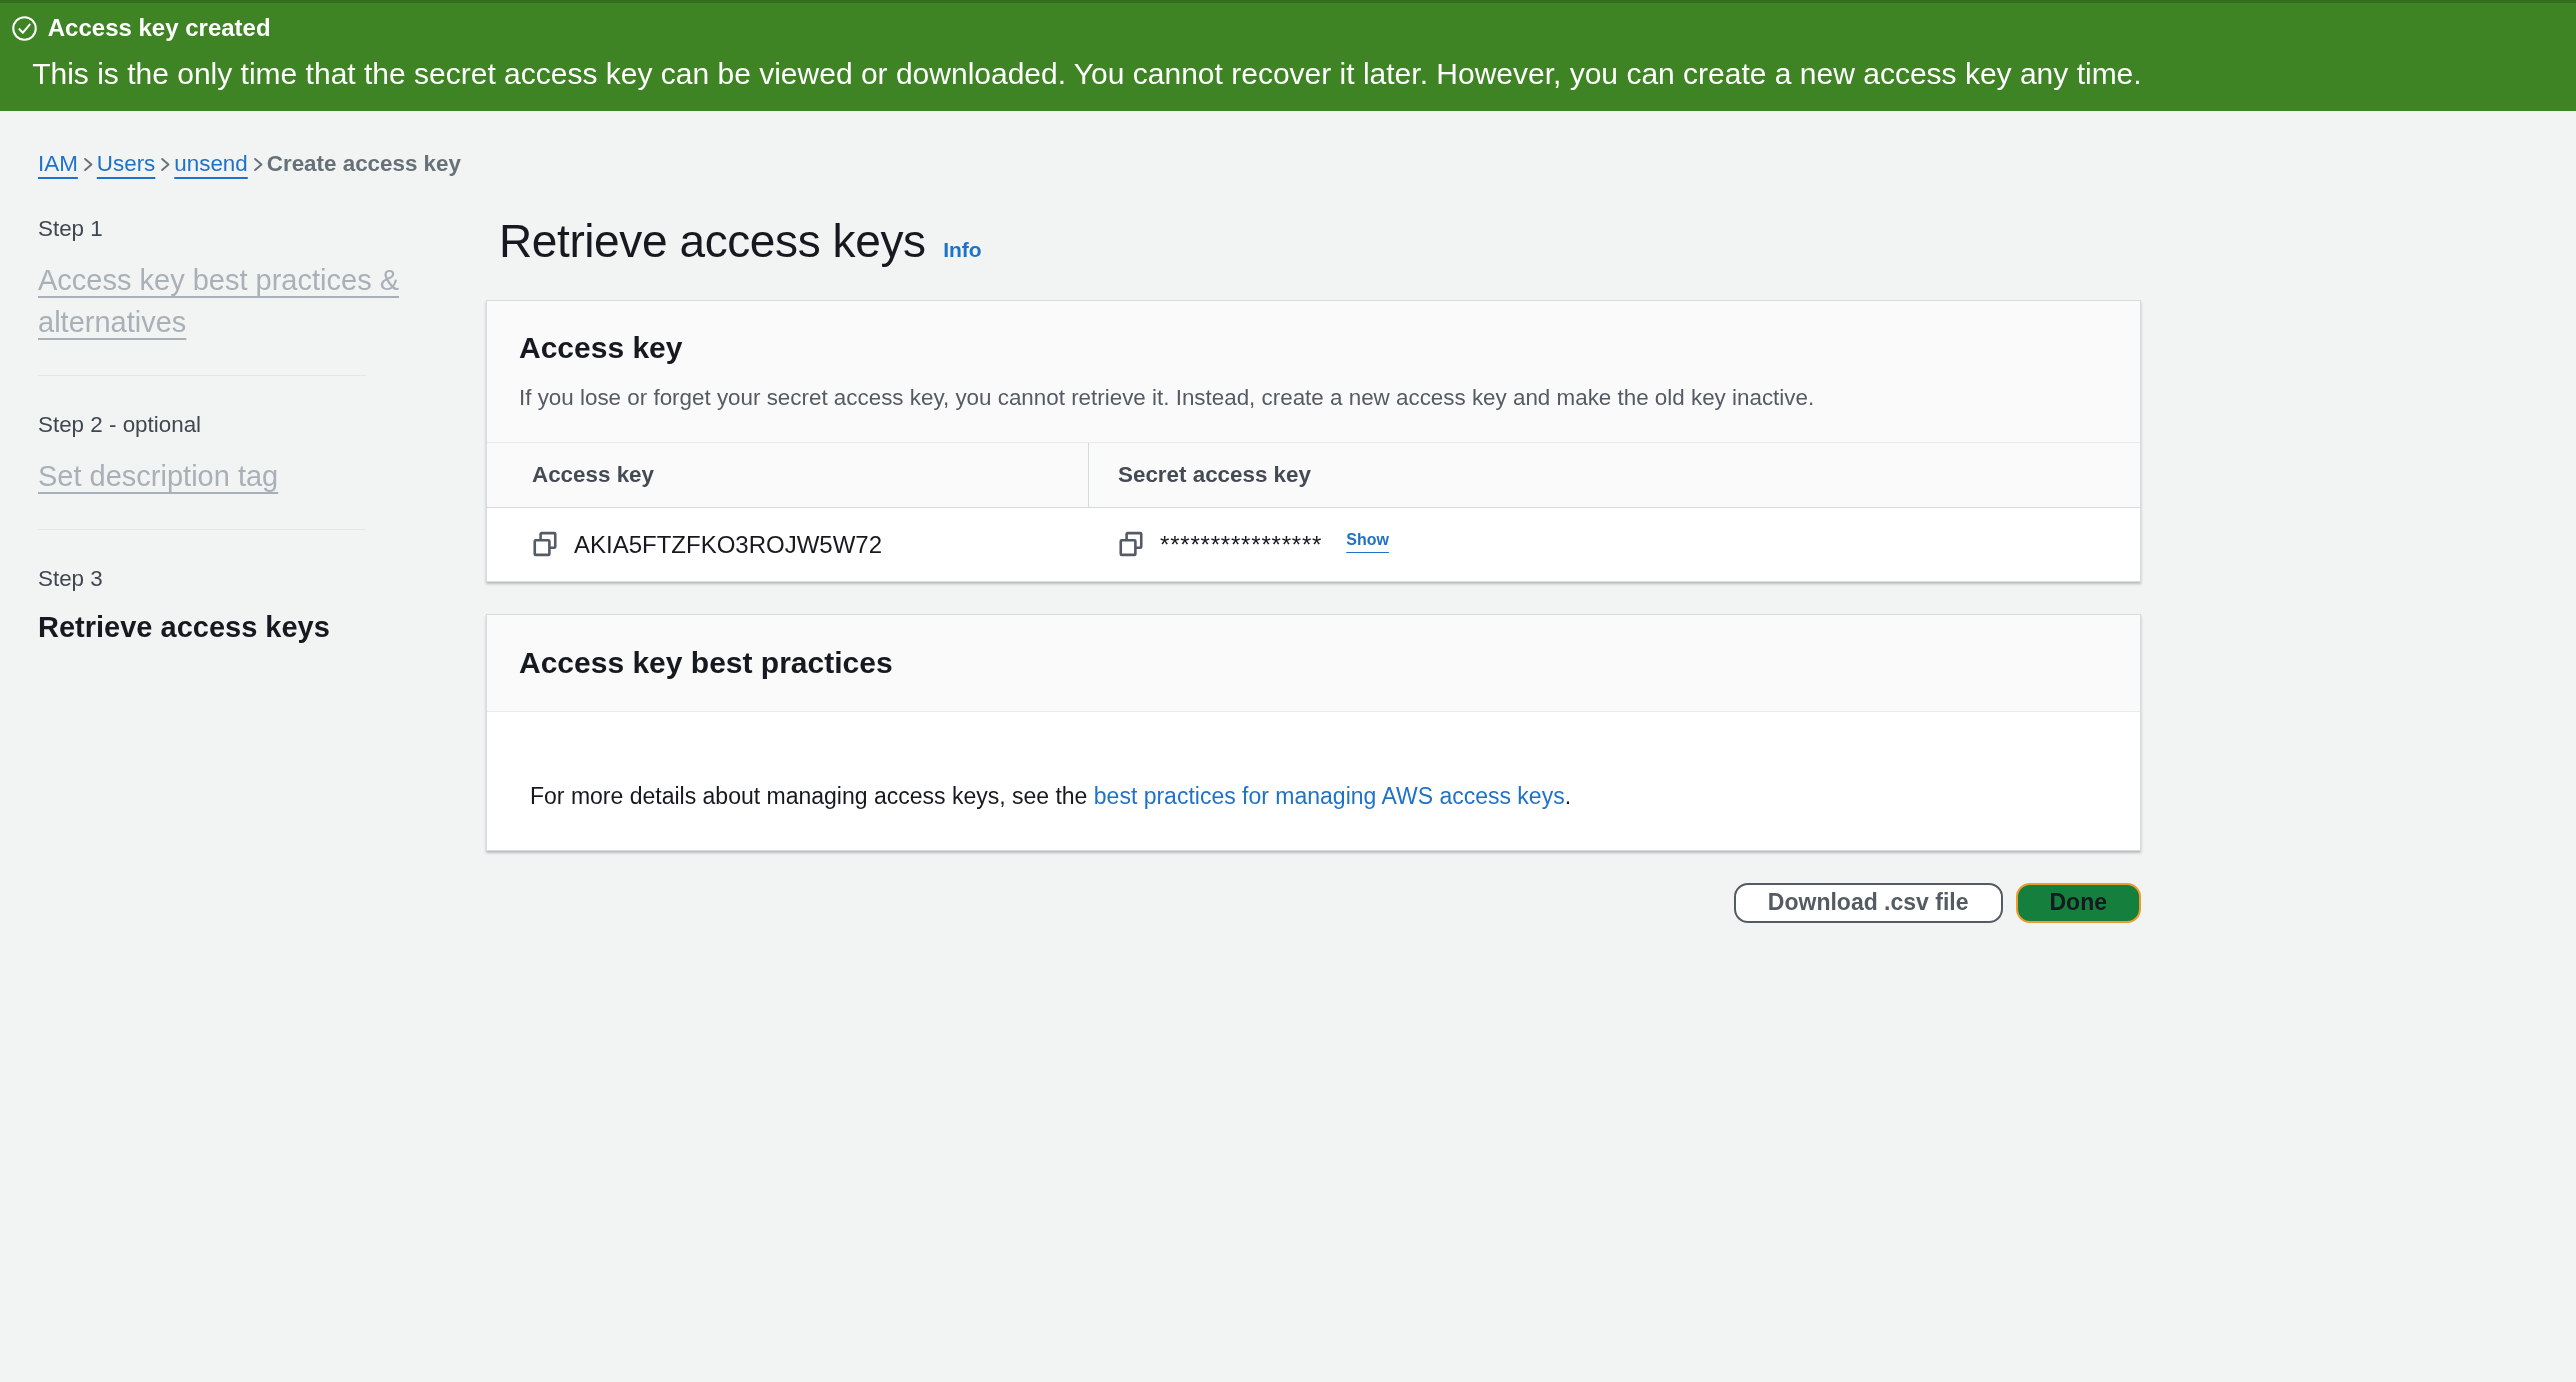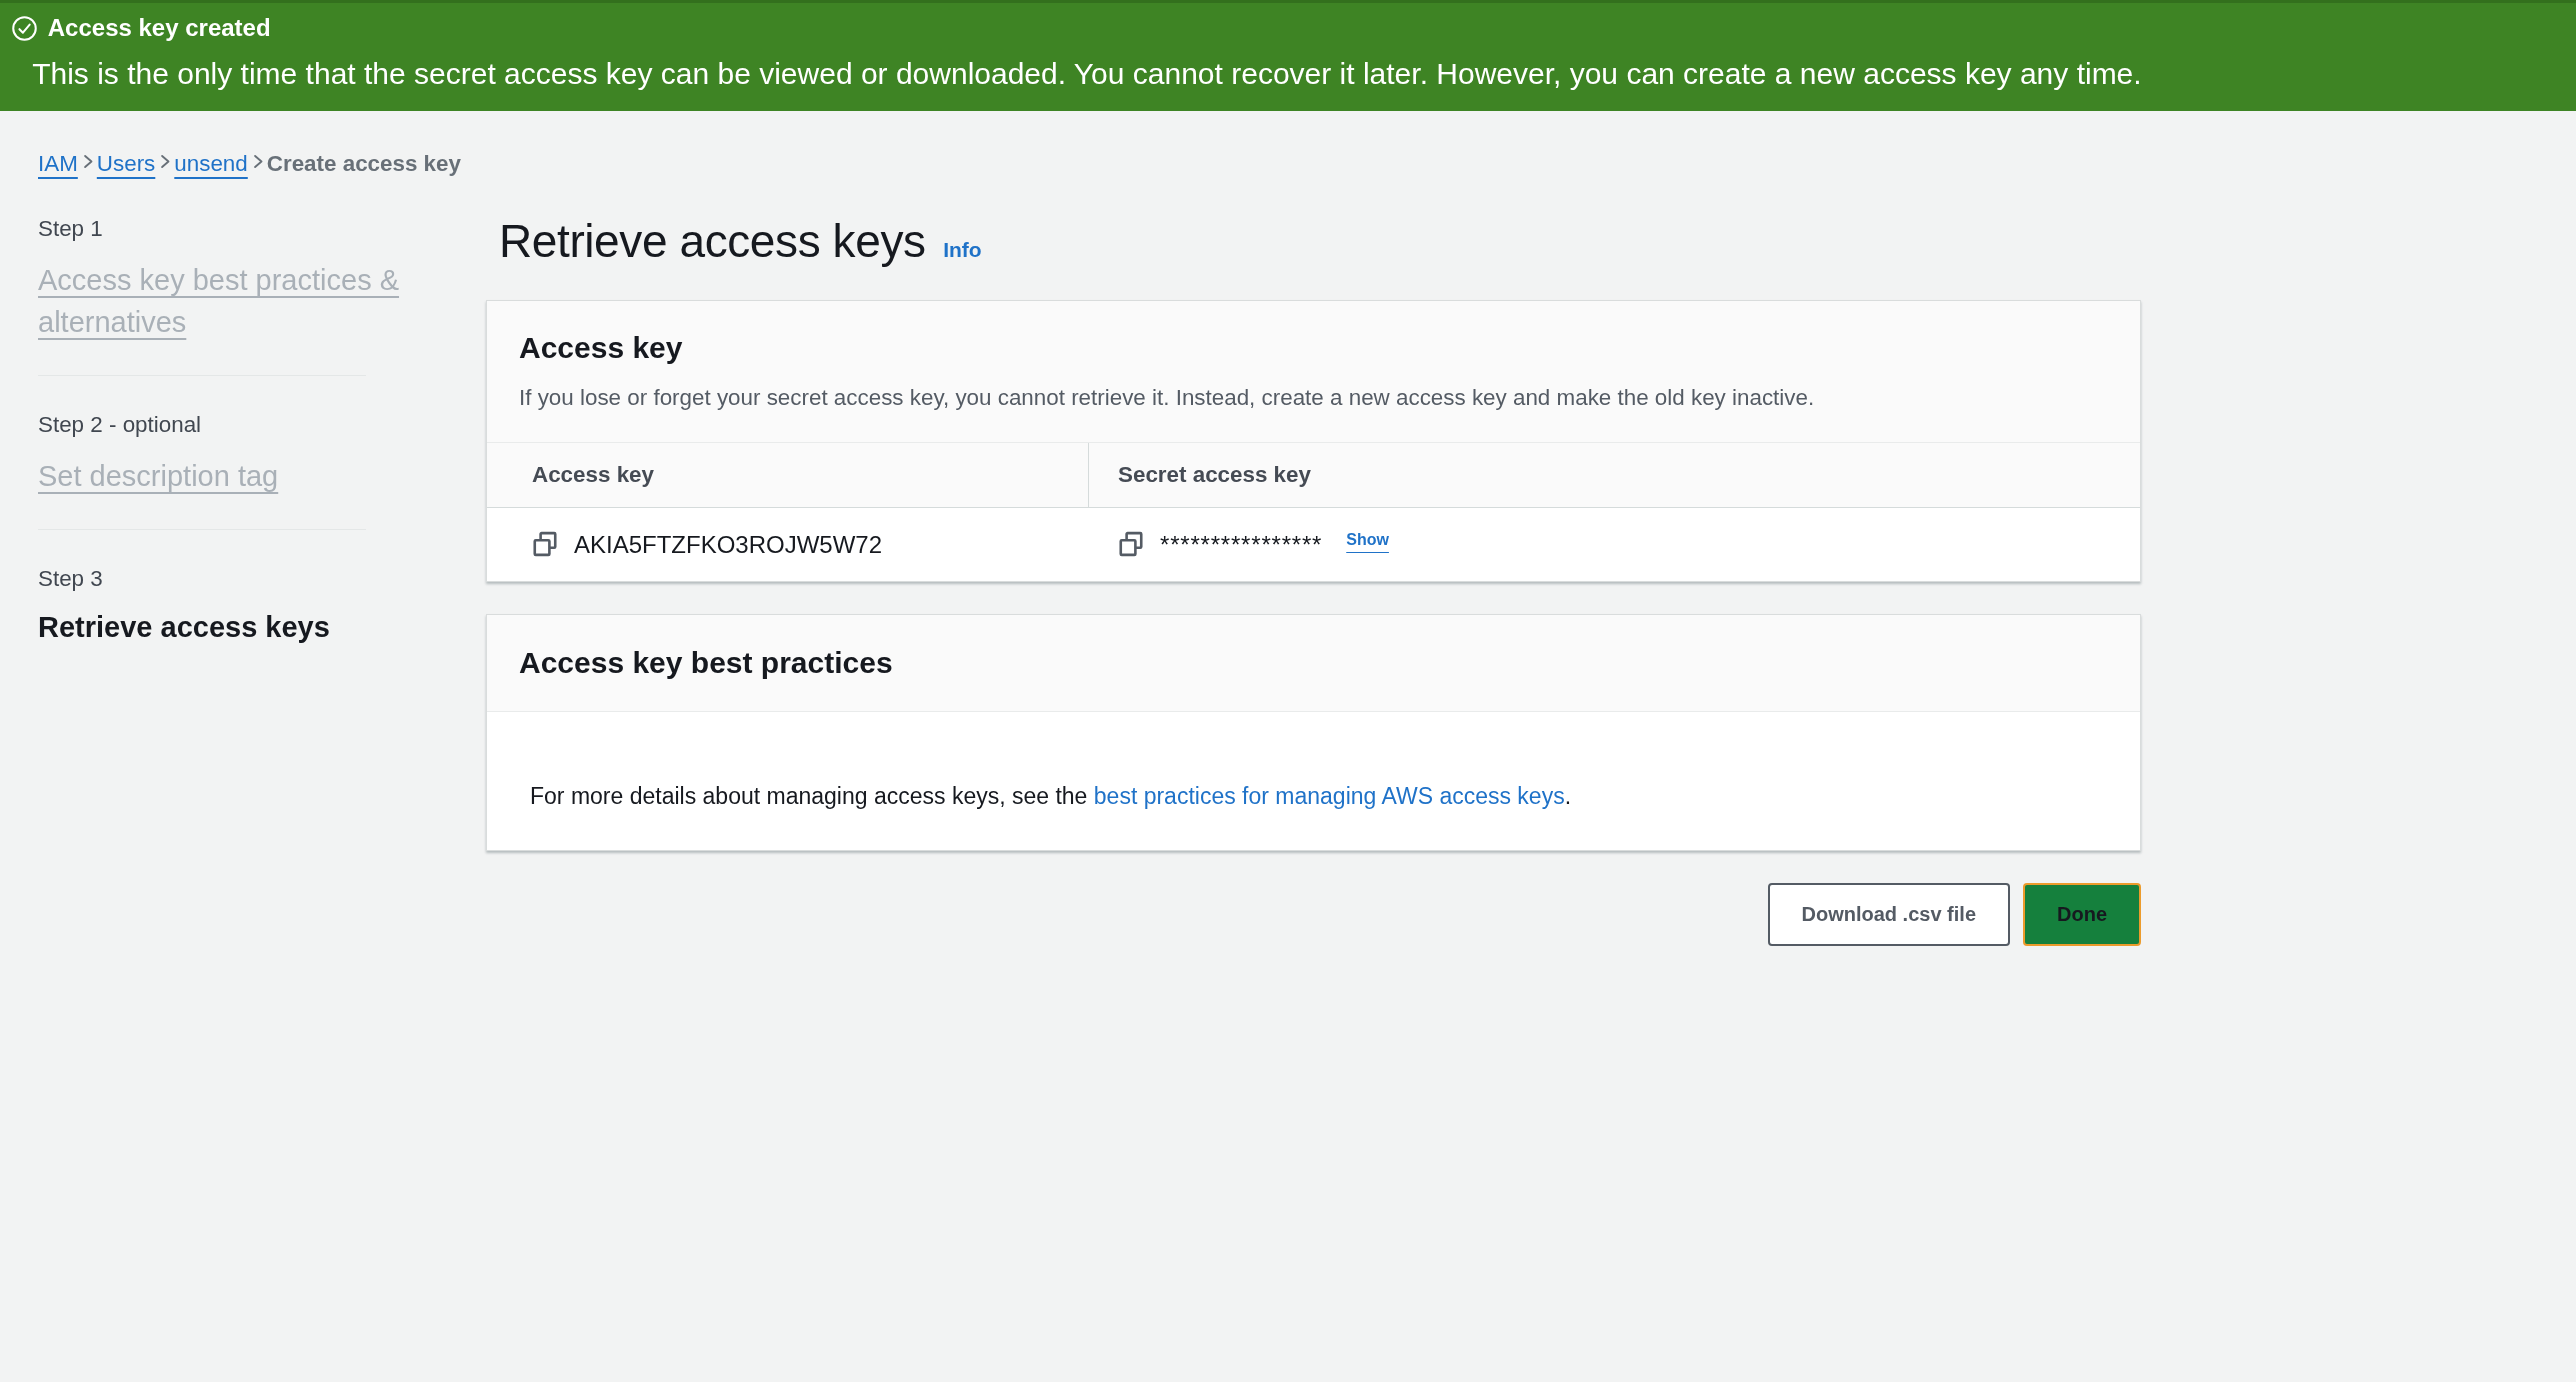--- a/index.html
+++ b/index.html
@@ -18,21 +18,21 @@
     padding:11.2px 32px 17.6px 11.2px;
     box-sizing:border-box;
     min-height:92px;
   }
   .flash-title-row{display:flex;align-items:center;gap:9.6px;}
   .flash-icon{display:inline-flex;flex:none;}
   .flash-title{font-size:24px;font-weight:700;line-height:1.2;}
   .flash-msg{font-size:30px;line-height:1.3;margin-top:11.2px;padding-left:21px;}
   
   .breadcrumb{
-    display:flex;align-items:flex-start;
+    display:flex;align-items:center;
     margin:40px 0 0 38px;
     font-size:22.4px;
   }
   .crumb{color:#1f72c8;text-decoration:underline;text-underline-offset:5.6px;cursor:pointer;}
   .crumb-sep{display:inline-flex;margin-top:1.6px;}
   .crumb-current{color:#687078;font-weight:700;}
   
   .content{display:flex;padding:0 38px;margin-top:37px;align-items:flex-start;}
   .wizard-nav{width:410px;flex:none;padding-right:38px;box-sizing:content-box;}
   .step-label{font-size:22.4px;color:#414750;margin-bottom:16px;line-height:1.3;}
@@ -76,23 +76,23 @@
   .card-header.only-title{padding:30px 32px;}
   .card-body{padding:37px 43px 40px 43px;}
   ul.bullets{margin:14.4px 0 0 0;padding-left:34px;list-style:disc;}
   ul.bullets li{font-size:23px;color:#16191f;margin-bottom:21px;line-height:1.2;}
   .footer-note{font-size:23px;margin:34px 0 0 0;color:#16191f;}
   .text-link{color:#1f72c8;text-decoration:none;cursor:pointer;}
   
   .actions{display:flex;justify-content:flex-end;gap:13px;margin-top:21px;}
   .btn{
     font-family:"Liberation Sans", sans-serif;
-    font-size:20px;font-weight:700;
-    height:63px;padding:0 32px;
-    border-radius:4px;cursor:pointer;line-height:1;
+    font-size:23px;font-weight:700;
+    height:40px;padding:0 32px;
+    border-radius:14px;cursor:pointer;line-height:1;
   }
   .btn-normal{background:#ffffff;border:2.4px solid #545b64;color:#545b64;}
   .btn-primary{background:#15803d;border:2.4px solid #ec9b2c;color:#16191f;}
 </style>
 </head>
 <body>
 
 <div class="page">
 
   <header class="flashbar">

